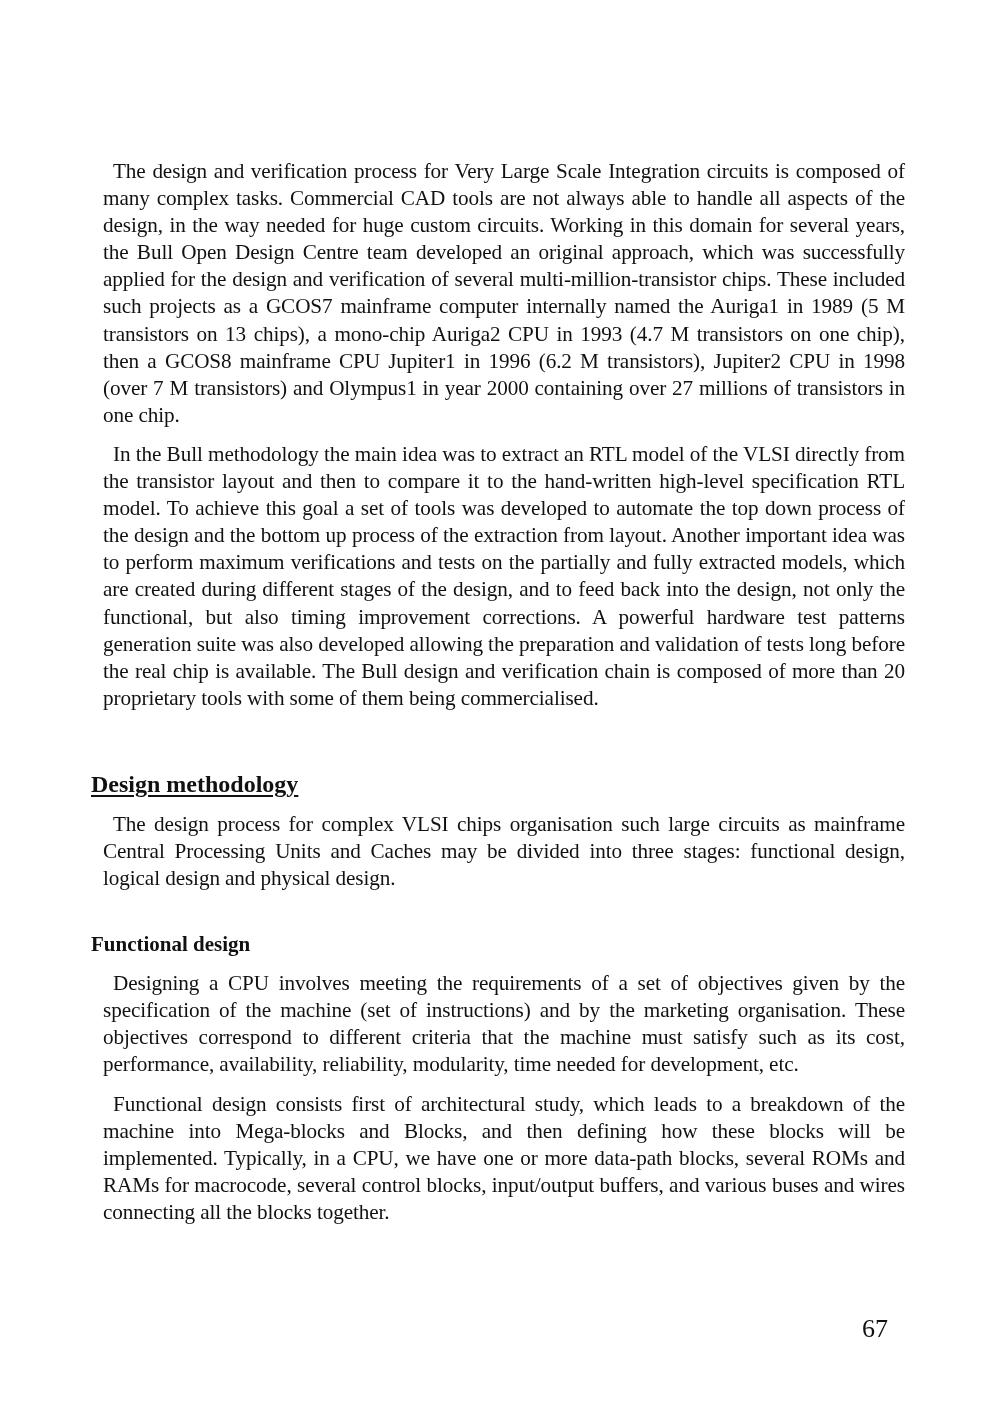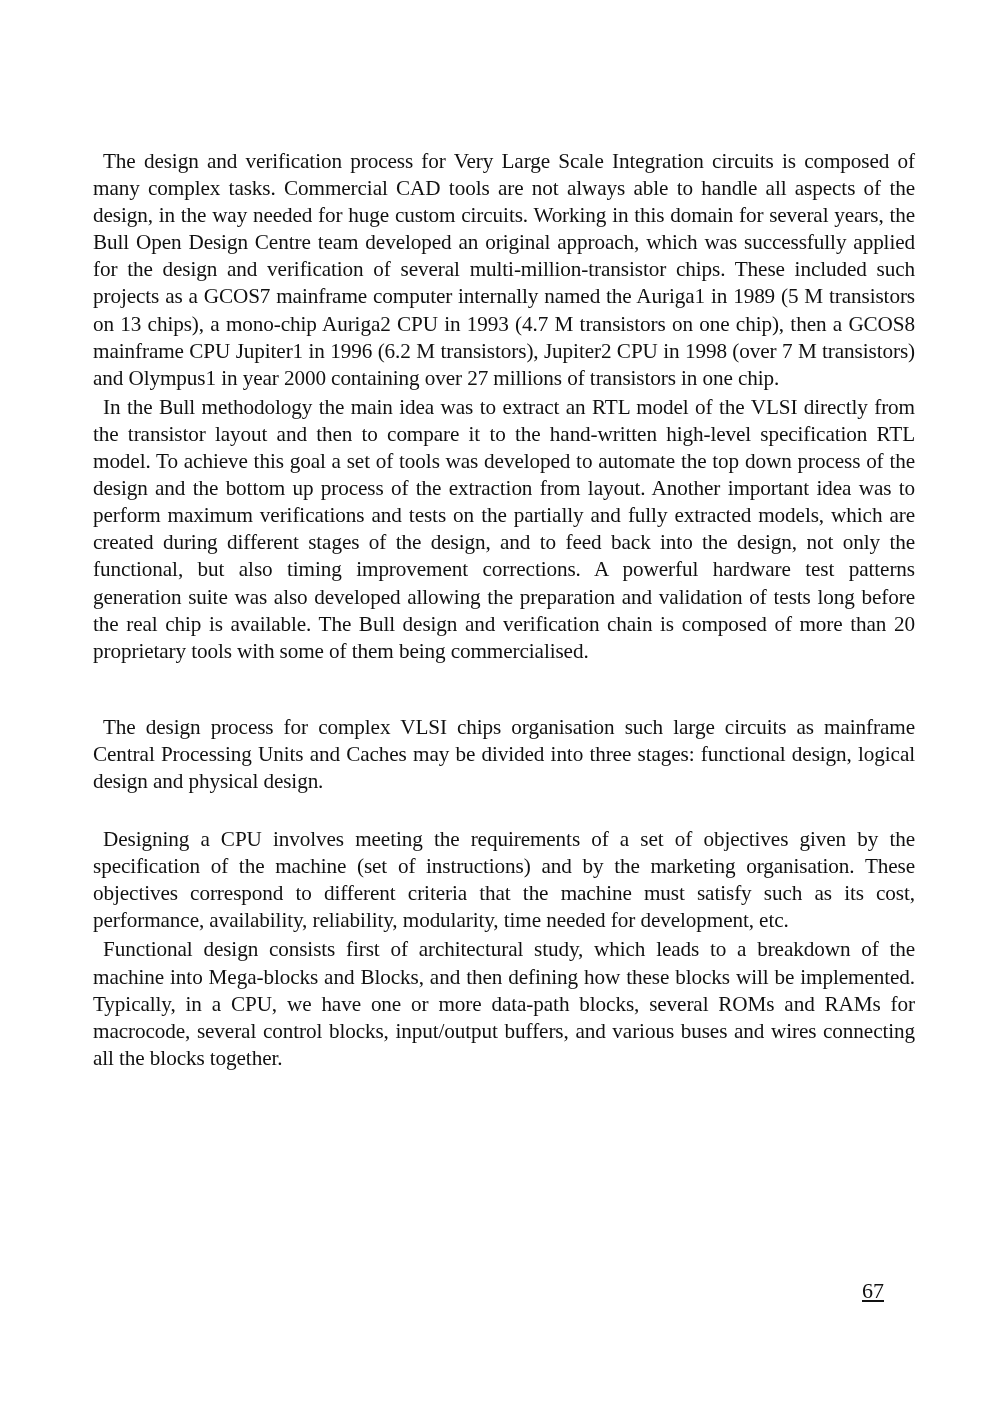--- a/index.html
+++ b/index.html
@@ -32,56 +32,57 @@
     text-underline-offset: 3px;
   }
   h3.subsection-title {
     font-family: "Liberation Serif", serif;
     font-weight: bold;
     font-size: 21px;
     line-height: 27px;
     margin: 0;
   }
   p.body {
-    margin: 2px;
+    margin: 12px;
     font-size: 21.2px;
     line-height: 27.1px;
     text-align: justify;
     text-indent: 10px;
     letter-spacing: -0.1px;
   }
   .gap-large { height: 45px; }
   .gap-med { height: 27px; }
   .page-number {
     position: absolute;
     left: 862px;
-    top: 1278px;
-    font-size: 22px;
+    top: 1314px;
+    font-size: 26px;
     font-family: "Liberation Serif", serif;
-    text-decoration: underline;
   }
 </style>
 </head>
 <body>
 
 <div class="page">
 
   <section>
     <p class="body">The design and verification process for Very Large Scale Integration circuits is composed of many complex tasks. Commercial CAD tools are not always able to handle all aspects of the design, in the way needed for huge custom circuits. Working in this domain for several years, the Bull Open Design Centre team developed an original approach, which was successfully applied for the design and verification of several multi-million-transistor chips. These included such projects as a GCOS7 mainframe computer internally named the Auriga1 in 1989 (5 M transistors on 13 chips), a mono-chip Auriga2 CPU in 1993 (4.7 M transistors on one chip), then a GCOS8 mainframe CPU Jupiter1 in 1996 (6.2 M transistors), Jupiter2 CPU in 1998 (over 7 M transistors) and Olympus1 in year 2000 containing over 27 millions of transistors in one chip.</p>
     <p class="body">In the Bull methodology the main idea was to extract an RTL model of the VLSI directly from the transistor layout and then to compare it to the hand-written high-level specification RTL model. To achieve this goal a set of tools was developed to automate the top down process of the design and the bottom up process of the extraction from layout. Another important idea was to perform maximum verifications and tests on the partially and fully extracted models, which are created during different stages of the design, and to feed back into the design, not only the functional, but also timing improvement corrections. A powerful hardware test patterns generation suite was also developed allowing the preparation and validation of tests long before the real chip is available. The Bull design and verification chain is composed of more than 20 proprietary tools with some of them being commercialised.</p>
   </section>
 
   <div class="gap-large"></div>
 
   <section>
+    <h2 class="section-title">Design methodology</h2>
     <p class="body">The design process for complex VLSI chips organisation such large circuits as mainframe Central Processing Units and Caches may be divided into three stages: functional design, logical design and physical design.</p>
 
     <div class="gap-med"></div>
 
     <div>
+      <h3 class="subsection-title">Functional design</h3>
       <p class="body">Designing a CPU involves meeting the requirements of a set of objectives given by the specification of the machine (set of instructions) and by the marketing organisation. These objectives correspond to different criteria that the machine must satisfy such as its cost, performance, availability, reliability, modularity, time needed for development, etc.</p>
       <p class="body">Functional design consists first of  architectural study, which leads to a breakdown of the machine into Mega-blocks and Blocks, and then defining how these blocks will be implemented. Typically, in a CPU, we have one or more data-path blocks, several ROMs and RAMs for macrocode, several control blocks, input/output buffers, and various buses and wires connecting all the blocks together.</p>
     </div>
   </section>
 
 </div>
 
 <div class="page-number">67</div>
 
 </body></html>

